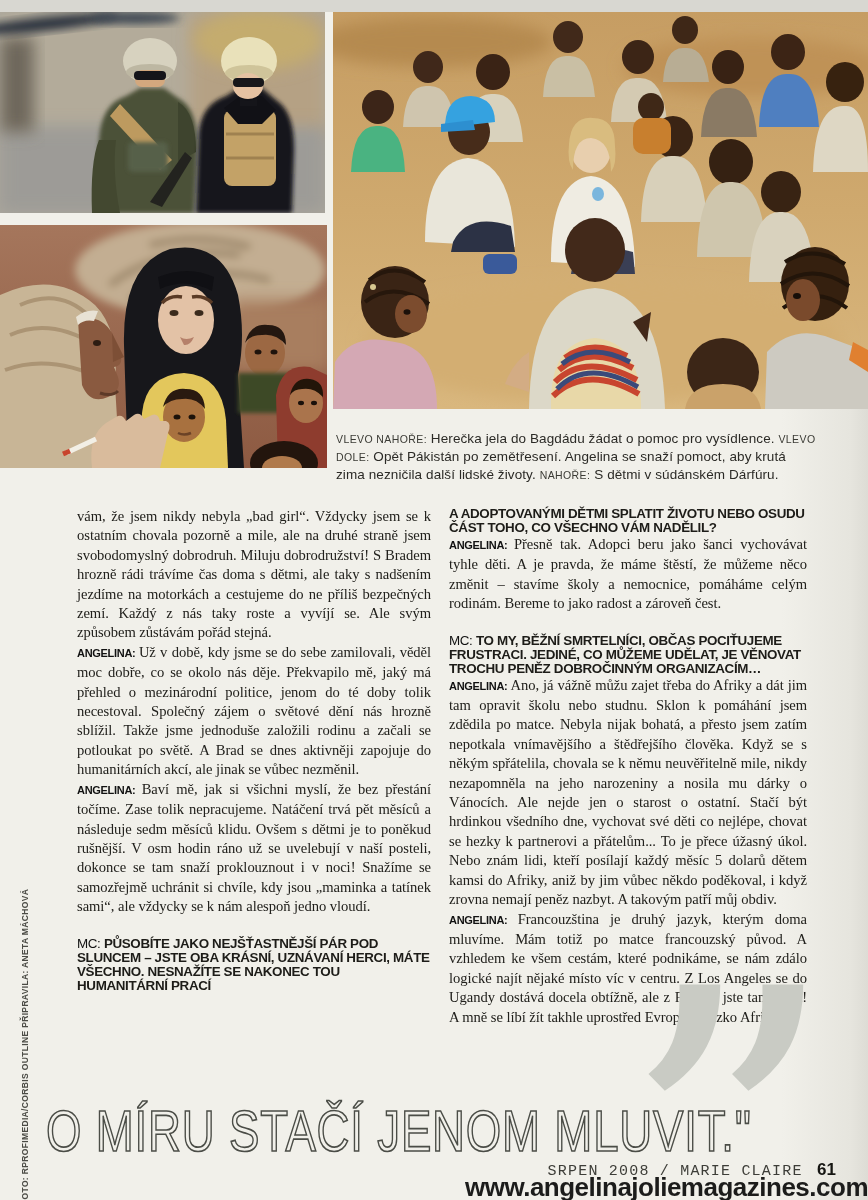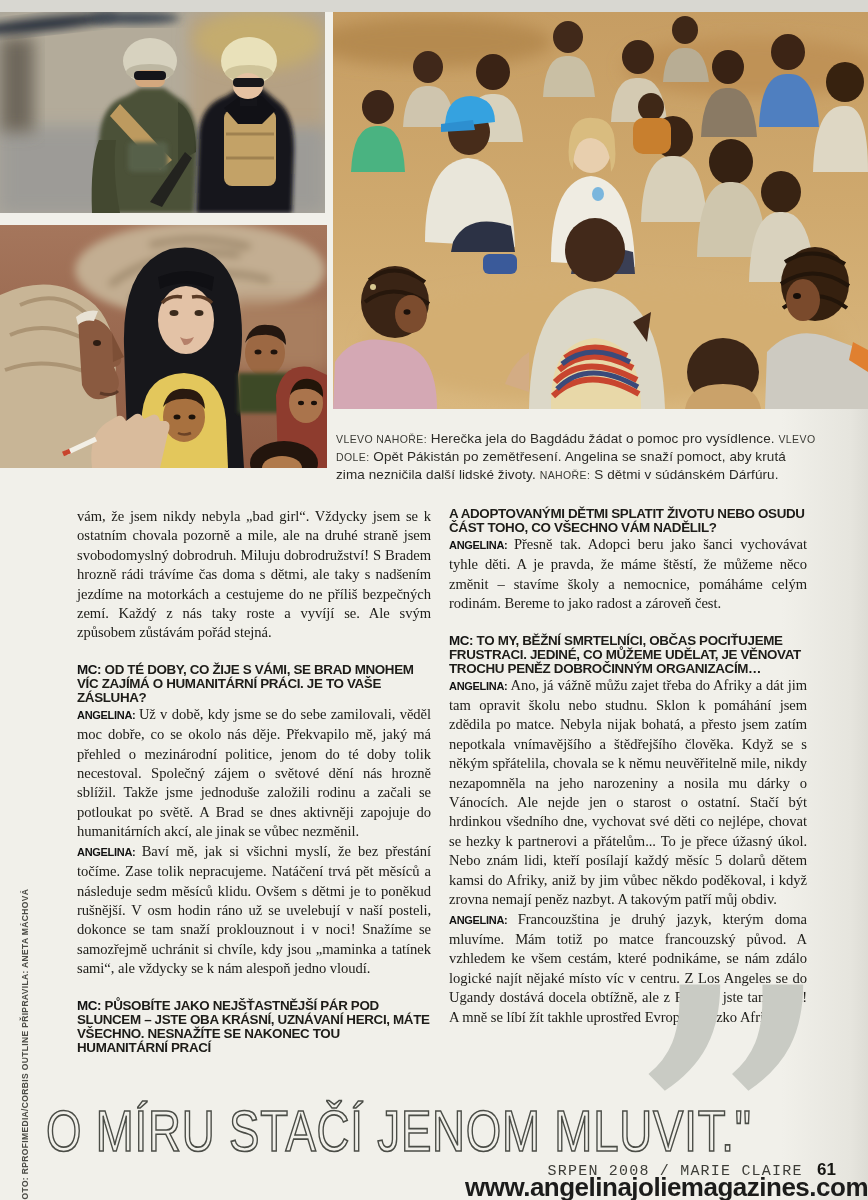--- a/index.html
+++ b/index.html
@@ -30,21 +30,21 @@
     font-family:"Liberation Serif","DejaVu Serif",serif;
     font-size:14.6px;line-height:19.4px;text-align:justify;
     letter-spacing:-.05px;color:#21201c;
   }
   .q-block{
     font-family:"Liberation Sans",sans-serif;font-weight:bold;
     font-size:13.4px;line-height:14px;letter-spacing:-.35px;
     color:#1d1c18;margin-top:20px;text-transform:none;
   }
   .col > :first-child{margin-top:0;}
-  .mc{font-weight:bold;color:#111;}
+  .mc{font-weight:normal;color:#111;}
   .ang{font-family:"Liberation Sans",sans-serif;font-weight:bold;font-size:11px;letter-spacing:-.3px;color:#111;}
   .end-square{display:inline-block;width:9px;height:9px;background:#c63b25;margin-left:7px;vertical-align:baseline;}
   
   #credit{
     position:absolute;left:20px;top:1193px;
     transform:rotate(-90deg);transform-origin:0 0;
     white-space:nowrap;font-size:8.5px;letter-spacing:.35px;
     color:#4b4b45;font-weight:bold;
   }
   
@@ -324,21 +324,20 @@
         <ellipse cx="390" cy="360" rx="36" ry="34" fill="#3c2617"></ellipse>
         <path d="M352,397 Q356,372 390,372 Q424,372 428,397 Z" fill="#caa26a"></path>
       </g>
     </svg>
   </div>
 
   <p id="captions"><span class="cap-label">VLEVO NAHOŘE:</span><span> Herečka jela do Bagdádu žádat o pomoc pro vysídlence. </span><span class="cap-label">VLEVO DOLE:</span><span> Opět Pákistán po zemětřesení. Angelina se snaží pomoct, aby krutá zima nezničila další lidské životy. </span><span class="cap-label">NAHOŘE:</span><span> S dětmi v súdánském Dárfúru.</span></p>
 
   <div class="col" id="col-left">
       <div class="a-block">vám, že jsem nikdy nebyla „bad girl“. Vždycky jsem se k ostatním chovala pozorně a mile, ale na druhé straně jsem svobodomyslný dobrodruh. Miluju dobrodružství! S Bradem hrozně rádi trávíme čas doma s dětmi, ale taky s nadšením jezdíme na motorkách a cestujeme do ne příliš bezpečných zemí. Každý z nás taky roste a vyvíjí se. Ale svým způsobem zůstávám pořád stejná.</div>
-      <div class="q-block"><span class="mc">MC: </span>OD TÉ DOBY, CO ŽIJE S VÁMI, SE BRAD MNOHEM VÍC ZAJÍMÁ O HUMANITÁRNÍ PRÁCI. JE TO VAŠE ZÁSLUHA?</div>
       <div class="a-block"><span class="ang">ANGELINA: </span>Už v době, kdy jsme se do sebe zamilovali, věděl moc dobře, co se okolo nás děje. Překvapilo mě, jaký má přehled o mezinárodní politice, jenom do té doby tolik necestoval. Společný zájem o světové dění nás hrozně sblížil. Takže jsme jednoduše založili rodinu a začali se potloukat po světě. A Brad se dnes aktivněji zapojuje do humanitárních akcí, ale jinak se vůbec nezměnil.</div>
       <div class="a-block"><span class="ang">ANGELINA: </span>Baví mě, jak si všichni myslí, že bez přestání točíme. Zase tolik nepracujeme. Natáčení trvá pět měsíců a následuje sedm měsíců klidu. Ovšem s dětmi je to poněkud rušnější. V osm hodin ráno už se uvelebují v naší posteli, dokonce se tam snaží proklouznout i v noci! Snažíme se samozřejmě uchránit si chvíle, kdy jsou „maminka a tatínek sami“, ale vždycky se k nám alespoň jedno vloudí.</div>
       <div class="q-block"><span class="mc">MC: </span>PŮSOBÍTE JAKO NEJŠŤASTNĚJŠÍ PÁR POD SLUNCEM – JSTE OBA KRÁSNÍ, UZNÁVANÍ HERCI, MÁTE VŠECHNO. NESNAŽÍTE SE NAKONEC TOU HUMANITÁRNÍ PRACÍ</div>
     </div>
   <div class="col" id="col-right">
       <div class="q-block">A ADOPTOVANÝMI DĚTMI SPLATIT ŽIVOTU NEBO OSUDU ČÁST TOHO, CO VŠECHNO VÁM NADĚLIL?</div>
       <div class="a-block"><span class="ang">ANGELINA: </span>Přesně tak. Adopci beru jako šanci vychovávat tyhle děti. A je pravda, že máme štěstí, že můžeme něco změnit – stavíme školy a nemocnice, pomáháme celým rodinám. Bereme to jako radost a zároveň čest.</div>
       <div class="q-block"><span class="mc">MC: </span>TO MY, BĚŽNÍ SMRTELNÍCI, OBČAS POCIŤUJEME FRUSTRACI. JEDINÉ, CO MŮŽEME UDĚLAT, JE VĚNOVAT TROCHU PENĚZ DOBROČINNÝM ORGANIZACÍM…</div>
       <div class="a-block"><span class="ang">ANGELINA: </span>Ano, já vážně můžu zajet třeba do Afriky a dát jim tam opravit školu nebo studnu. Sklon k pomáhání jsem zdědila po matce. Nebyla nijak bohatá, a přesto jsem zatím nepotkala vnímavějšího a štědřejšího člověka. Když se s někým spřátelila, chovala se k němu neuvěřitelně mile, nikdy nezapomněla na jeho narozeniny a nosila mu dárky o Vánocích. Ale nejde jen o starost o ostatní. Stačí být hrdinkou všedního dne, vychovat své děti co nejlépe, chovat se hezky k partnerovi a přátelům... To je přece úžasný úkol. Nebo znám lidi, kteří posílají každý měsíc 5 dolarů dětem kamsi do Afriky, aniž by jim vůbec někdo poděkoval, i když zrovna nemají peněz nazbyt. A takovým patří můj obdiv.</div>
       <div class="a-block"><span class="ang">ANGELINA: </span>Francouzština je druhý jazyk, kterým doma mluvíme. Mám totiž po matce francouzský původ. A vzhledem ke všem cestám, které podnikáme, se nám zdálo logické najít nějaké místo víc v centru. Z Los Angeles se do Ugandy dostává docela obtížně, ale z Francie jste tam hned! A mně se líbí žít takhle uprostřed Evropy a blízko Africe.<span class="end-square"></span></div>

